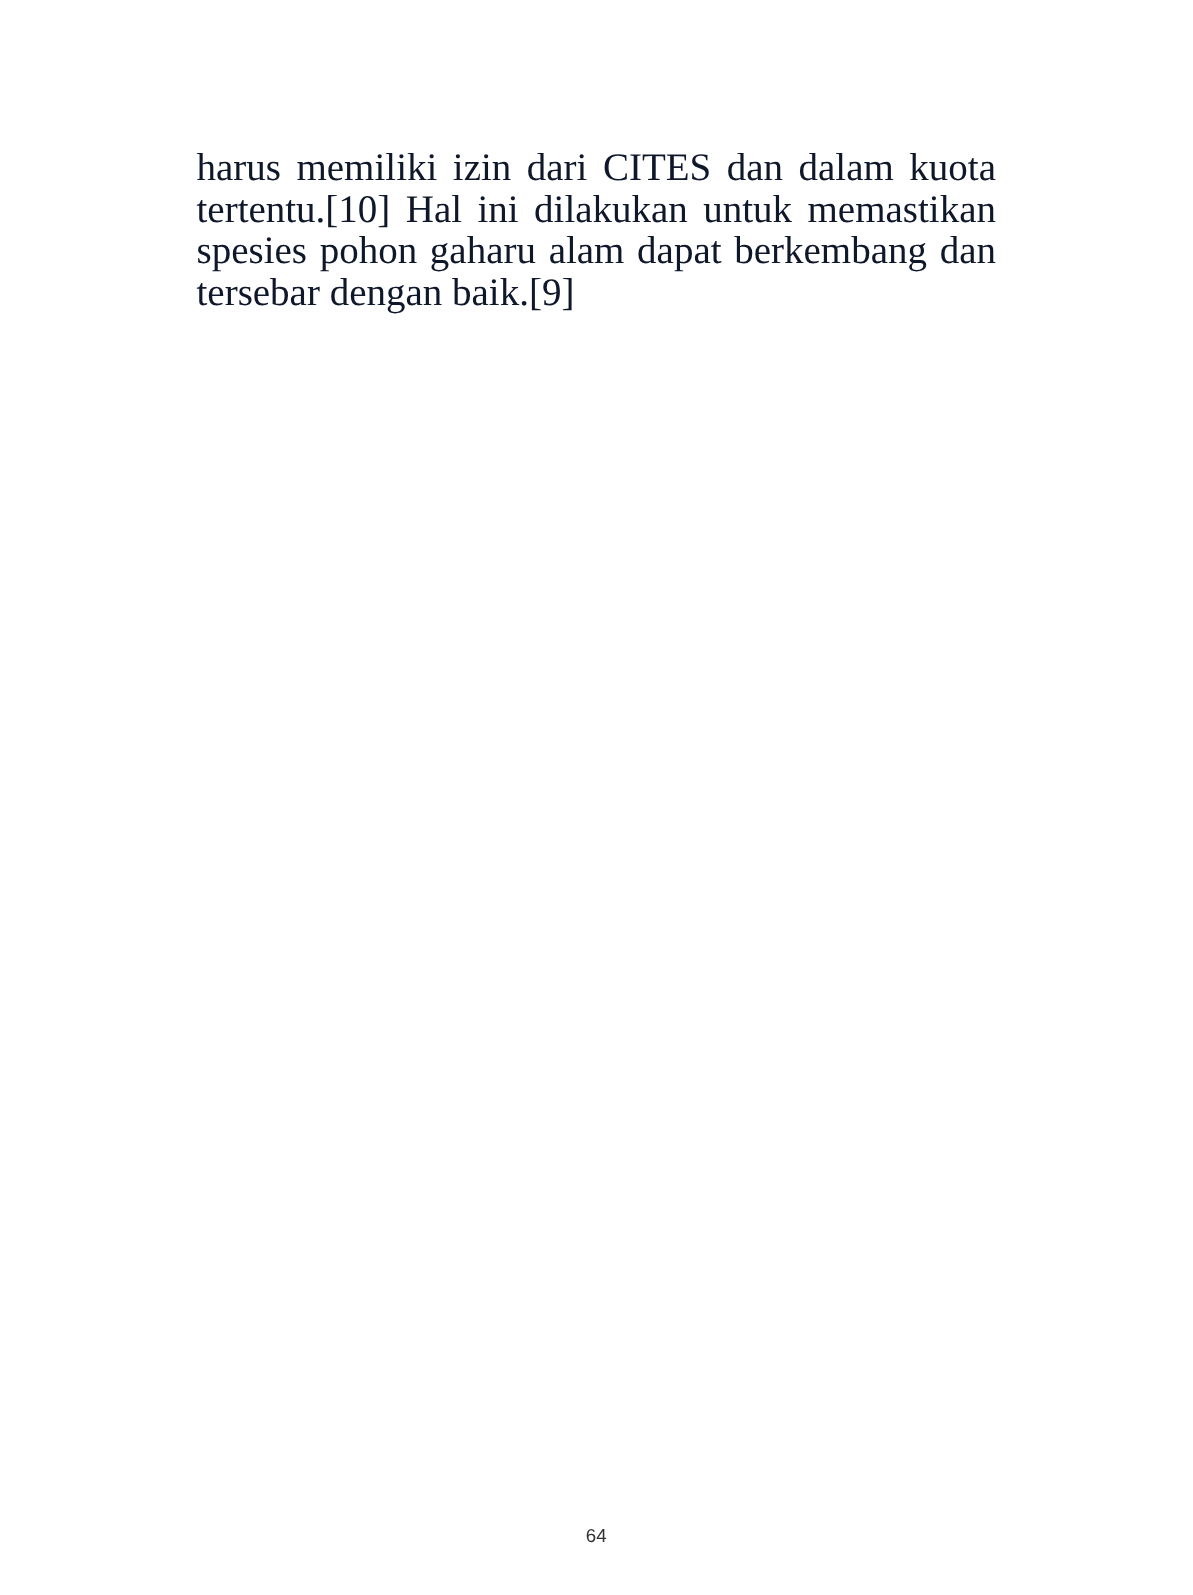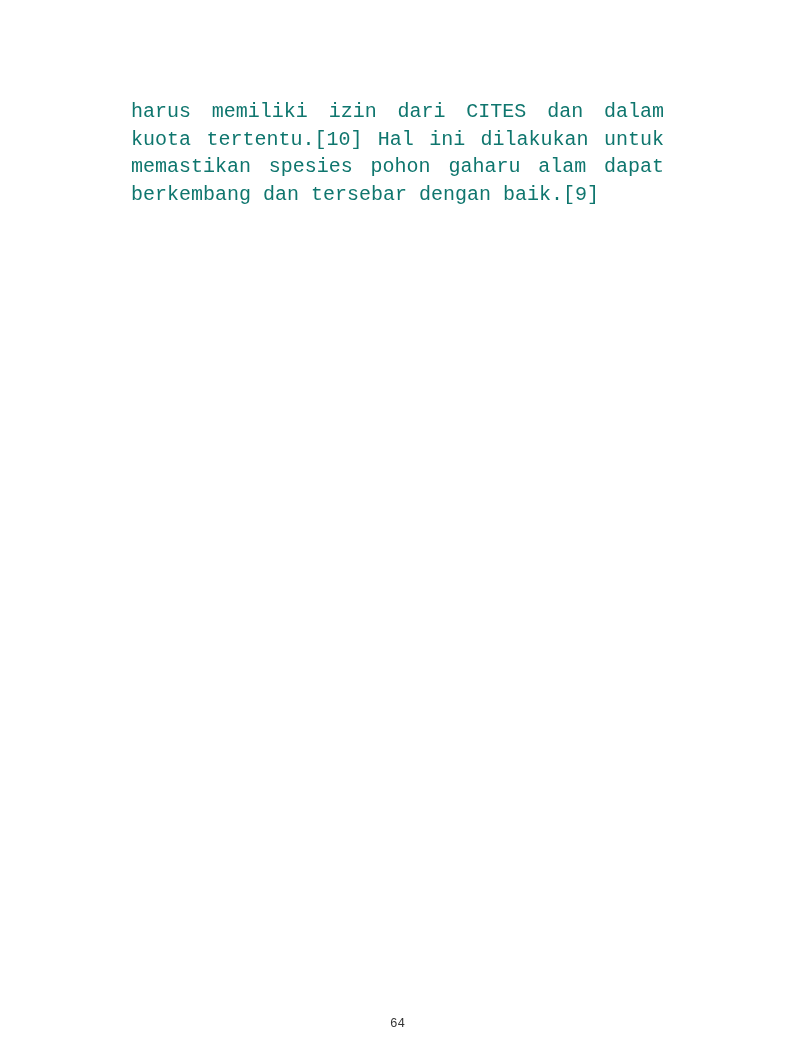--- a/index.html
+++ b/index.html
@@ -17,37 +17,36 @@
     color: #000000;
   }
   .content {
     position: absolute;
     left: 131px;
     top: 98px;
     width: 533px;
   }
   .body-paragraph {
     margin: 0;
-    font-size: 20px;
+    font-size: 26px;
     line-height: 27.5px;
     text-align: justify;
     text-justify: inter-word;
-    color: #0f766e;
+    color: #0f172a;
     hyphens: none;
-    font-family: Liberation Mono, monospace;
   }
   .page-number {
     position: absolute;
     left: 0;
     right: 0;
     top: 1017px;
     text-align: center;
     font-size: 12.5px;
     color: #333333;
-    font-family: Liberation Mono, monospace;
+    font-family: Liberation Sans, sans-serif;
   }
 </style>
 </head>
 <body>
 
 <div class="page">
 
   <div class="content">
     <p class="body-paragraph">harus memiliki izin dari CITES dan dalam kuota tertentu.[10] Hal ini dilakukan untuk memastikan spesies pohon gaharu alam dapat berkembang dan tersebar dengan baik.[9]</p>
   </div>

